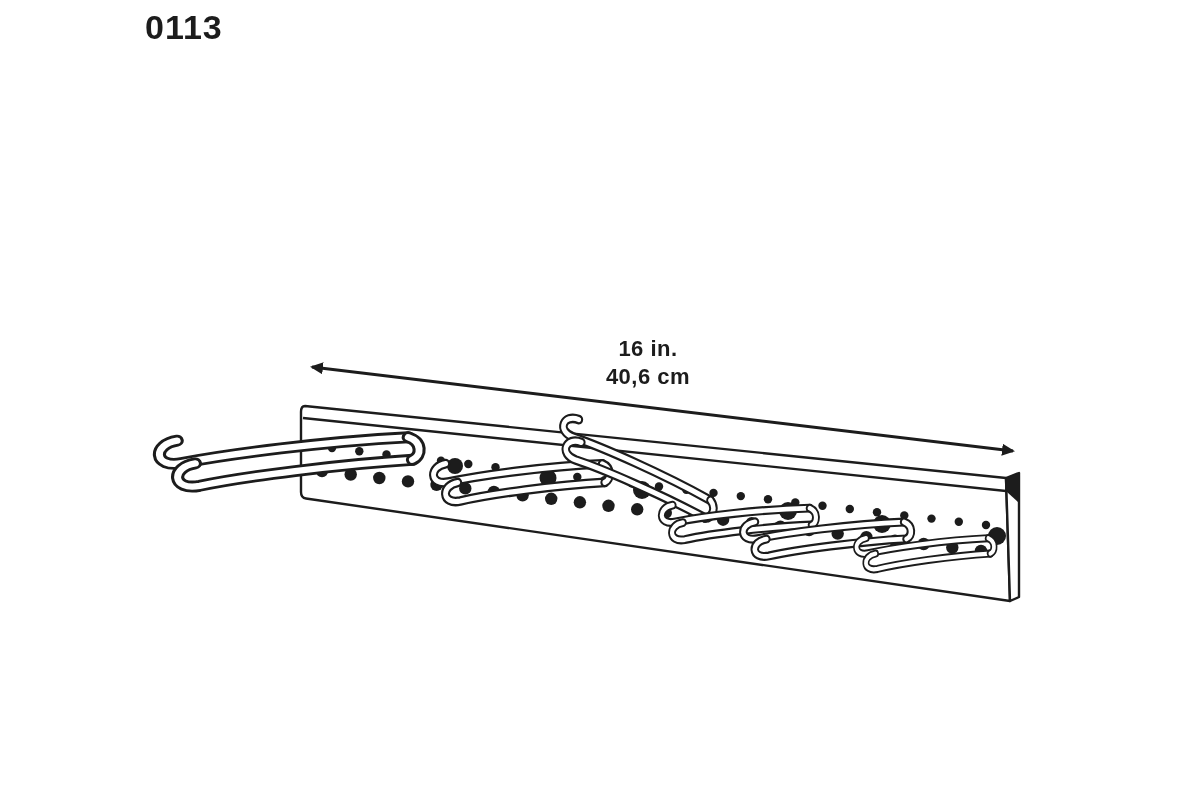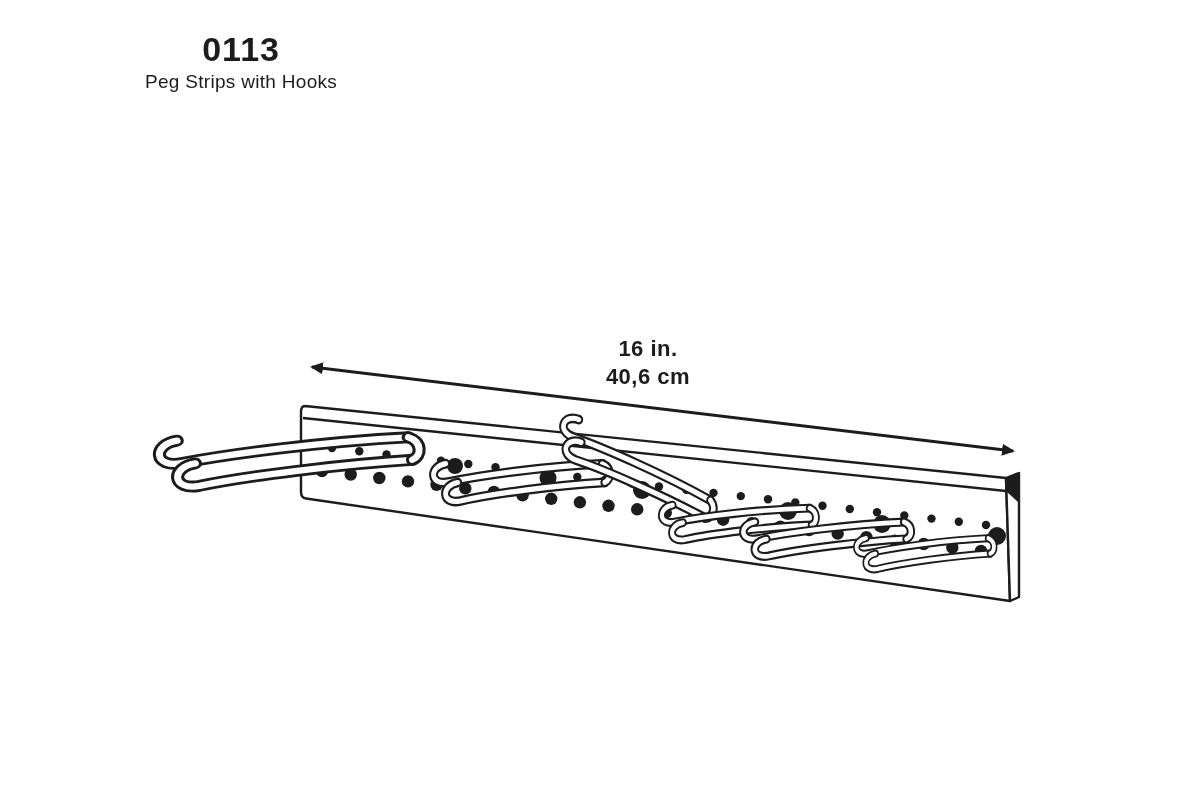--- a/index.html
+++ b/index.html
@@ -14,22 +14,21 @@
   }
   .page{
     position:relative;
     width:1200px;
     height:800px;
     background:#ffffff;
   }
   .header{
     position:absolute;
     left:145px;
-    top:32px;
-    text-align:center;
+    top:10px;
   }
   .product-code{
     font-size:34px;
     font-weight:700;
     letter-spacing:1px;
     line-height:1.05;
     margin:0;
   }
   .product-name{
     font-size:19px;
@@ -54,21 +53,20 @@
   .wi{ fill:none; stroke:#ffffff; stroke-width:4.5; stroke-linecap:round; }
   .dim-line{ stroke:#1c1c1c; stroke-width:3; }
 </style>
 </head>
 <body>
 
 <div class="page">
 
   <div class="header">
     <div class="product-code">0113</div>
-    <div class="product-name">Peg Strips with Hooks</div>
   </div>
 
   <svg width="1200" height="800" viewBox="0 0 1200 800">
 
     <defs>
       <marker id="arrow" markerWidth="14" markerHeight="12" refX="11" refY="6" orient="auto-start-reverse" markerUnits="userSpaceOnUse">
         <path d="M0,0 L13,6 L0,12 Z" fill="#1c1c1c"></path>
       </marker>
 
       <g id="hook-shape">

